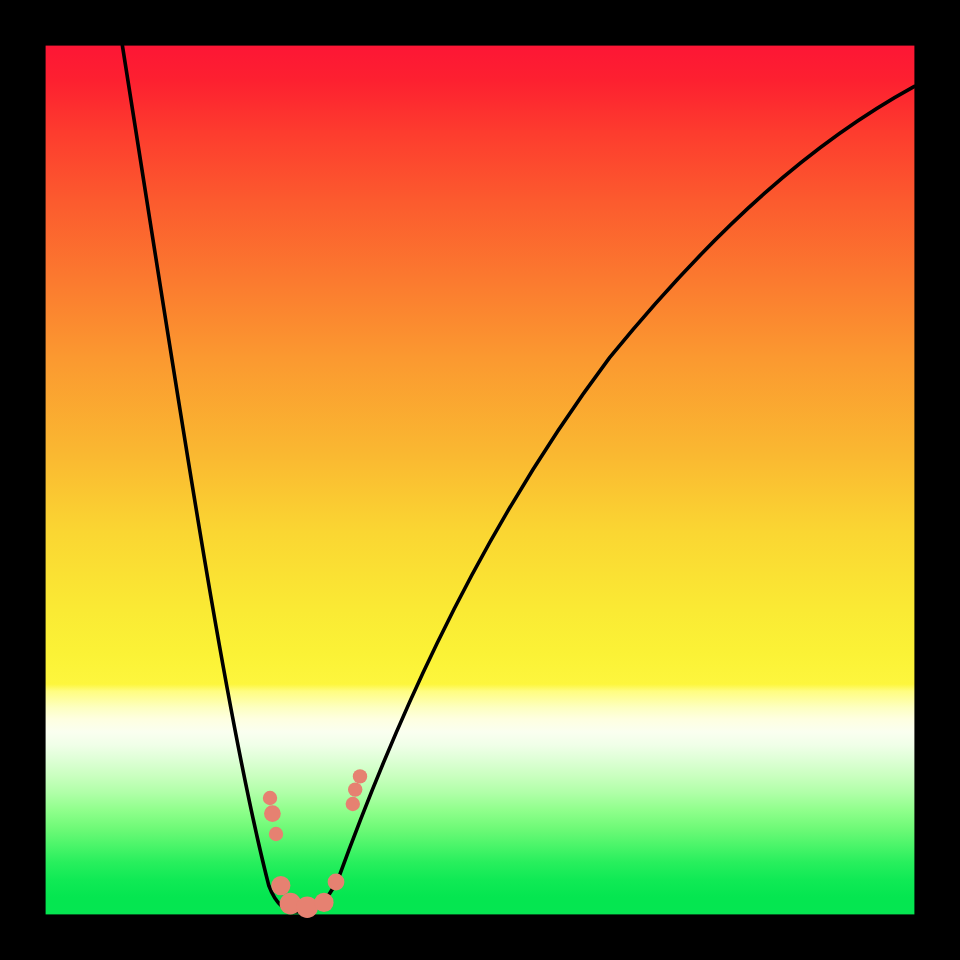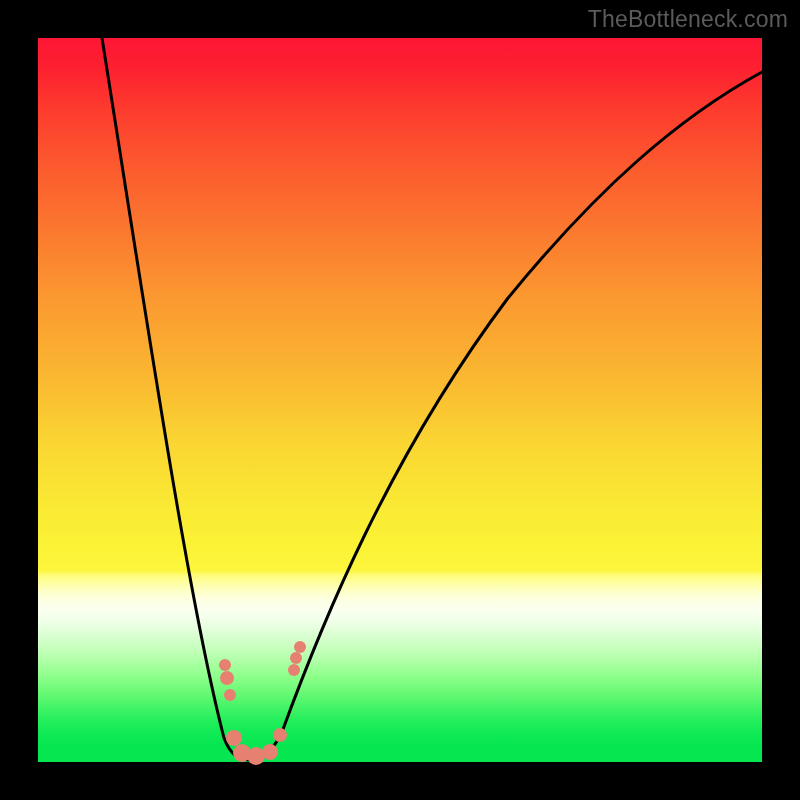--- a/index.html
+++ b/index.html
@@ -89,14 +89,13 @@
           <circle cx="204" cy="715" r="9"></circle>
           <circle cx="218" cy="718" r="9"></circle>
           <circle cx="232" cy="714" r="8"></circle>
           <circle cx="242" cy="697" r="7"></circle>
           <circle cx="256" cy="632" r="6"></circle>
           <circle cx="258" cy="620" r="6"></circle>
           <circle cx="262" cy="609" r="6"></circle>
         </g>
     </svg>
   </div>
-  <div class="watermark">TheBottleneck.com</div>
 </div>
 
 </body></html>

